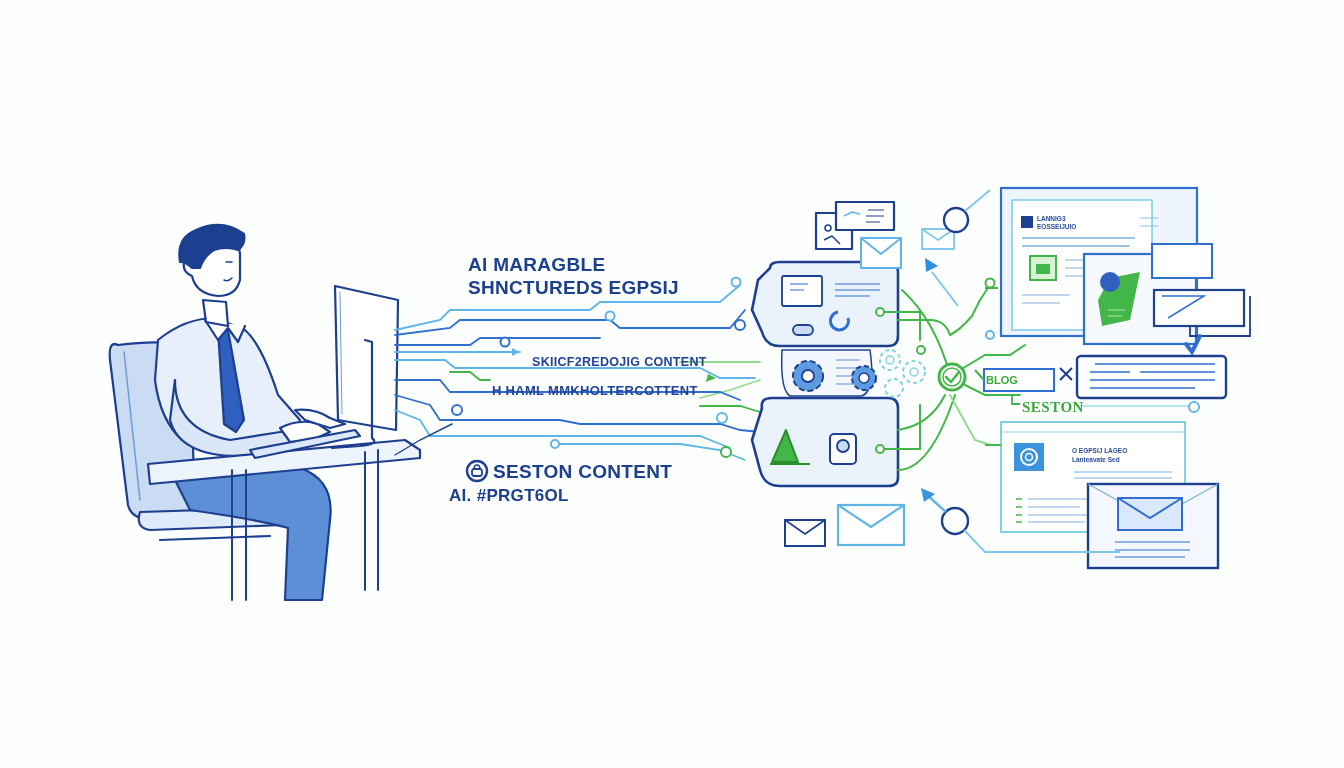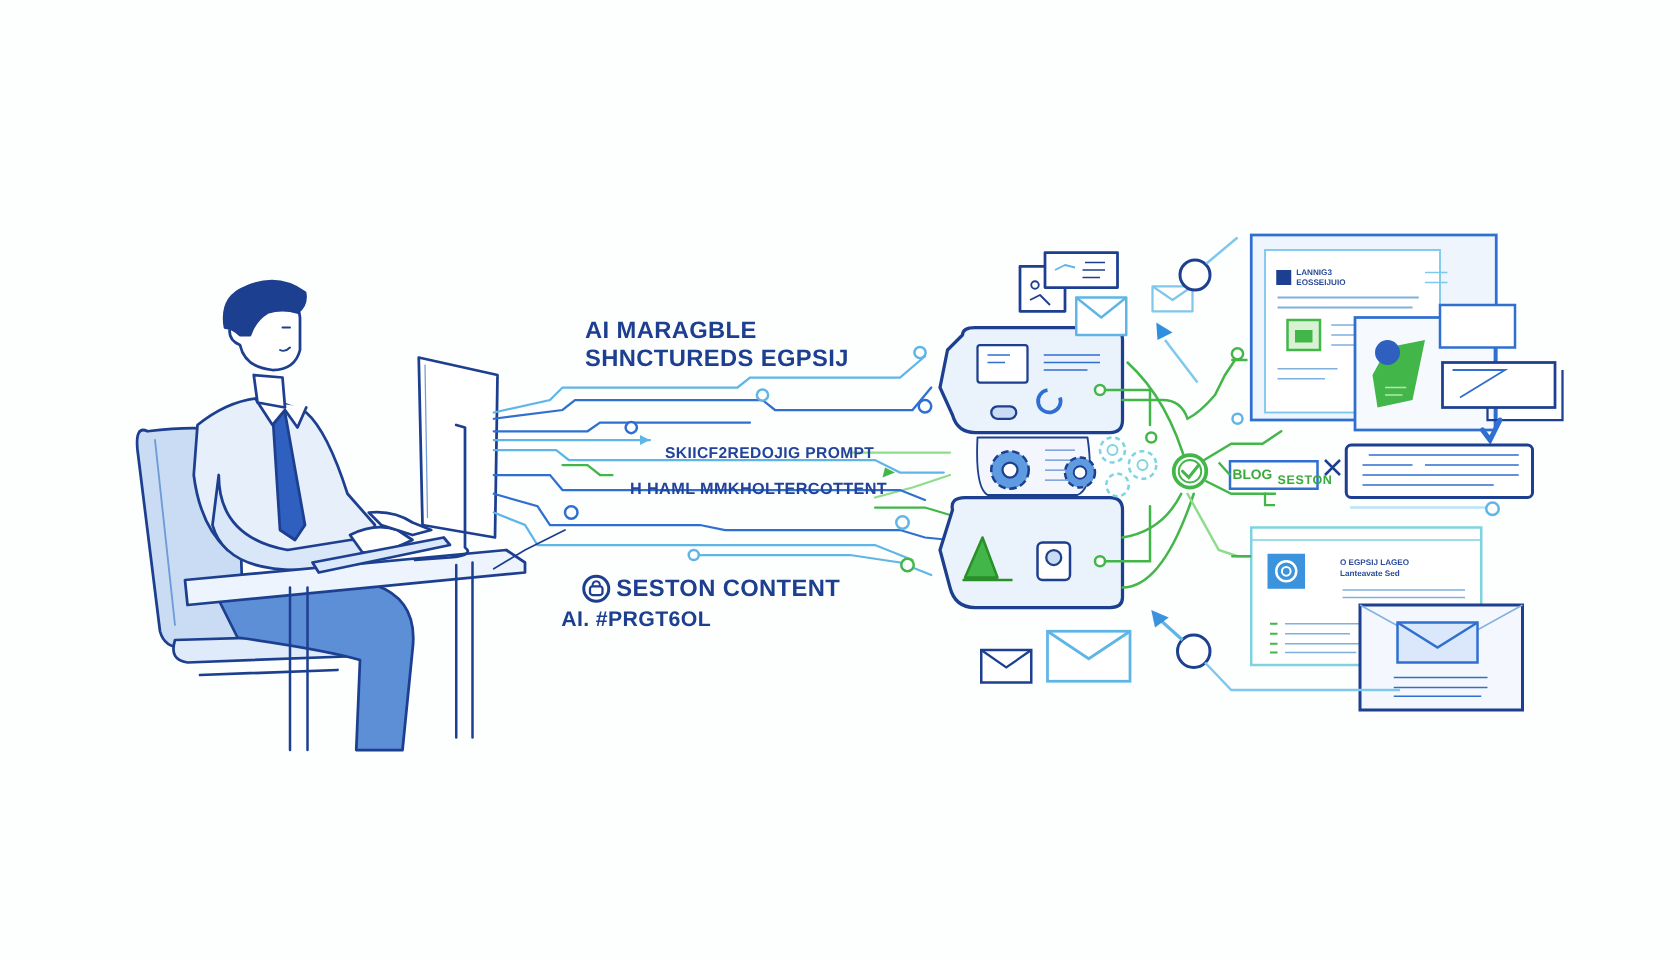--- a/index.html
+++ b/index.html
@@ -10,30 +10,30 @@
     position: relative;
   }
   #stage { position: absolute; left: 0; top: 0; width: 1328px; height: 768px; }
   .label {
     position: absolute; font-family: "Liberation Sans", sans-serif;
     font-weight: 700; color: #1d3f8f; letter-spacing: 0.3px; white-space: nowrap;
   }
   .title1 { left: 468px; top: 254px; font-size: 19px; line-height: 22px; }
   .title2 { left: 468px; top: 277px; font-size: 19px; line-height: 22px; }
   .mid1 { left: 532px; top: 355px; font-size: 12.5px; color: #22439a; }
-  .mid2 { left: 492px; top: 383px; font-size: 13px; color: #22439a; margin-left: 12px; }
+  .mid2 { left: 492px; top: 383px; font-size: 13px; color: #22439a; }
   .bot1 { left: 493px; top: 461px; font-size: 19px; }
   .bot2 { left: 449px; top: 486px; font-size: 17px; }
   .blog-tag {
     position: absolute; left: 986px; top: 374px; font-size: 11px; font-weight: 700;
     color: #3aa83a; font-family: "Liberation Sans", sans-serif;
   }
   .system-tag {
-    position: absolute; left: 1022px; top: 379px; font-size: 10px; font-weight: 700;
-    color: #3aa83a; letter-spacing: 0.5px;
+    position: absolute; left: 1022px; top: 399px; font-size: 15px; font-weight: 700;
+    color: #3aa83a; letter-spacing: 0.5px; font-family: Liberation Serif, serif;
   }
   .card-text {
     position: absolute; font-size: 6.5px; font-weight: 700; color: #2b4c9a; line-height: 8px;
   }
 </style>
 </head>
 <body>
 
 <div id="stage">
 
@@ -262,21 +262,21 @@
 
   <g transform="translate(477,471)">
     <circle r="10" fill="#ffffff" stroke="#1d3f8f" stroke-width="2.4"></circle>
     <rect x="-5" y="-2" width="10" height="7" rx="2" fill="none" stroke="#1d3f8f" stroke-width="1.8"></rect>
     <path d="M-3 -2 Q-3 -6 0 -6 Q3 -6 3 -2" fill="none" stroke="#1d3f8f" stroke-width="1.6"></path>
   </g>
 </svg>
 
 <div class="label title1">AI MARAGBLE</div>
 <div class="label title2">SHNCTUREDS EGPSIJ</div>
-<div class="label mid1">SKIICF2REDOJIG PROMPT</div>
+<div class="label mid1">SKIICF2REDOJIG CONTENT</div>
 <div class="label mid2">H HAML MMKHOLTERCOTTENT</div>
 <div class="label bot1">SESTON CONTENT</div>
 <div class="label bot2">AI. #PRGT6OL</div>
 
 <div class="card-text" style="left:1037px;top:215px;">LANNIG3</div>
 <div class="card-text" style="left:1037px;top:223px;">EOSSEIJUIO</div>
 
 <div class="blog-tag">BLOG</div>
 <div class="system-tag">SESTON</div>
 

